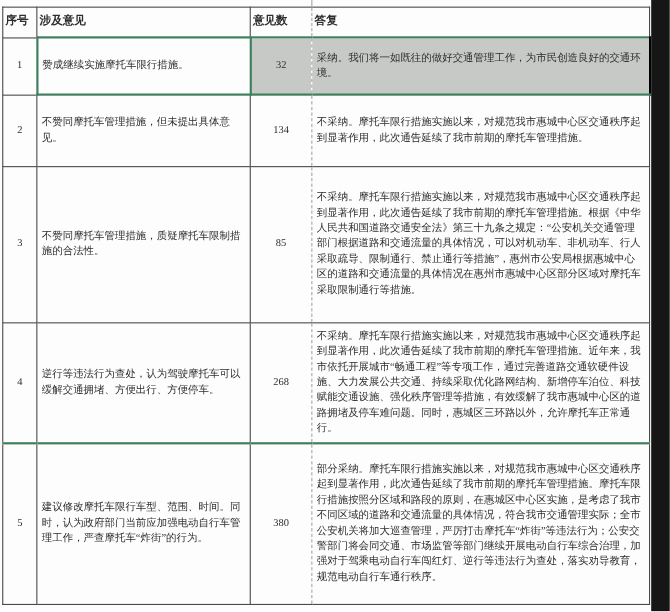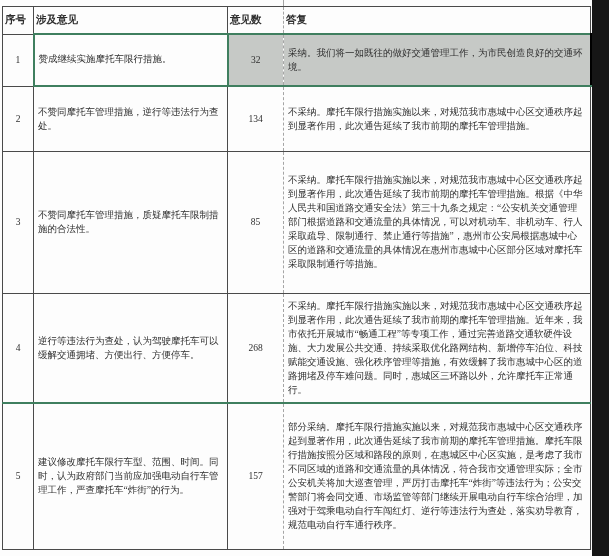--- a/index.html
+++ b/index.html
@@ -56,21 +56,20 @@
   tr.r2{height:65px;}
   tr.r3{height:142px;}
   tr.r4{height:110px;}
   tr.r5{height:146px;}
   
   .sel-active{
     border-top:2px solid #3f7f5f;
     border-bottom:2px solid #3f7f5f;
     border-left:2px solid #3f7f5f;
     border-right:2px solid #3f7f5f;
-    font-family:Liberation Mono, monospace;
   }
   .sel-fill{
     background:#c6c9c6;
     border-top:2px solid #3f7f5f;
     border-bottom:2px solid #3f7f5f;
   }
   .sel-fill-end{border-right:2px solid #000000;}
   tr.r5 td{border-top:2px solid #3f7f5f;}
 </style>
 </head>
@@ -96,39 +95,39 @@
     </thead>
     <tbody>
       <tr class="r1">
         <td class="c-no">1</td>
         <td class="c-op sel-active">赞成继续实施摩托车限行措施。</td>
         <td class="c-count sel-fill dash-r">32</td>
         <td class="c-reply sel-fill sel-fill-end dash-l">采纳。我们将一如既往的做好交通管理工作，为市民创造良好的交通环境。</td>
       </tr>
       <tr class="r2">
         <td class="c-no">2</td>
-        <td class="c-op">不赞同摩托车管理措施，逆行等违法行为查处。</td>
+        <td class="c-op">不赞同摩托车管理措施，但未提出具体意见。</td>
         <td class="c-count dash-r">134</td>
         <td class="c-reply dash-l">不采纳。摩托车限行措施实施以来，对规范我市惠城中心区交通秩序起到显著作用，此次通告延续了我市前期的摩托车管理措施。</td>
       </tr>
       <tr class="r3">
         <td class="c-no">3</td>
         <td class="c-op">不赞同摩托车管理措施，质疑摩托车限制措施的合法性。</td>
         <td class="c-count dash-r">85</td>
         <td class="c-reply dash-l">不采纳。摩托车限行措施实施以来，对规范我市惠城中心区交通秩序起到显著作用，此次通告延续了我市前期的摩托车管理措施。根据《中华人民共和国道路交通安全法》第三十九条之规定：“公安机关交通管理部门根据道路和交通流量的具体情况，可以对机动车、非机动车、行人采取疏导、限制通行、禁止通行等措施”，惠州市公安局根据惠城中心区的道路和交通流量的具体情况在惠州市惠城中心区部分区域对摩托车采取限制通行等措施。</td>
       </tr>
       <tr class="r4">
         <td class="c-no">4</td>
         <td class="c-op">逆行等违法行为查处，认为驾驶摩托车可以缓解交通拥堵、方便出行、方便停车。</td>
         <td class="c-count dash-r">268</td>
         <td class="c-reply dash-l">不采纳。摩托车限行措施实施以来，对规范我市惠城中心区交通秩序起到显著作用，此次通告延续了我市前期的摩托车管理措施。近年来，我市依托开展城市“畅通工程”等专项工作，通过完善道路交通软硬件设施、大力发展公共交通、持续采取优化路网结构、新增停车泊位、科技赋能交通设施、强化秩序管理等措施，有效缓解了我市惠城中心区的道路拥堵及停车难问题。同时，惠城区三环路以外，允许摩托车正常通行。</td>
       </tr>
       <tr class="r5">
         <td class="c-no">5</td>
         <td class="c-op">建议修改摩托车限行车型、范围、时间。同时，认为政府部门当前应加强电动自行车管理工作，严查摩托车“炸街”的行为。</td>
-        <td class="c-count dash-r">157</td>
+        <td class="c-count dash-r">380</td>
         <td class="c-reply dash-l">部分采纳。摩托车限行措施实施以来，对规范我市惠城中心区交通秩序起到显著作用，此次通告延续了我市前期的摩托车管理措施。摩托车限行措施按照分区域和路段的原则，在惠城区中心区实施，是考虑了我市不同区域的道路和交通流量的具体情况，符合我市交通管理实际；全市公安机关将加大巡查管理，严厉打击摩托车“炸街”等违法行为；公安交警部门将会同交通、市场监管等部门继续开展电动自行车综合治理，加强对于驾乘电动自行车闯红灯、逆行等违法行为查处，落实劝导教育，规范电动自行车通行秩序。</td>
       </tr>
     </tbody>
   </table>
 
   <div class="right-strip"></div>
 </div>
 
 </body></html>

